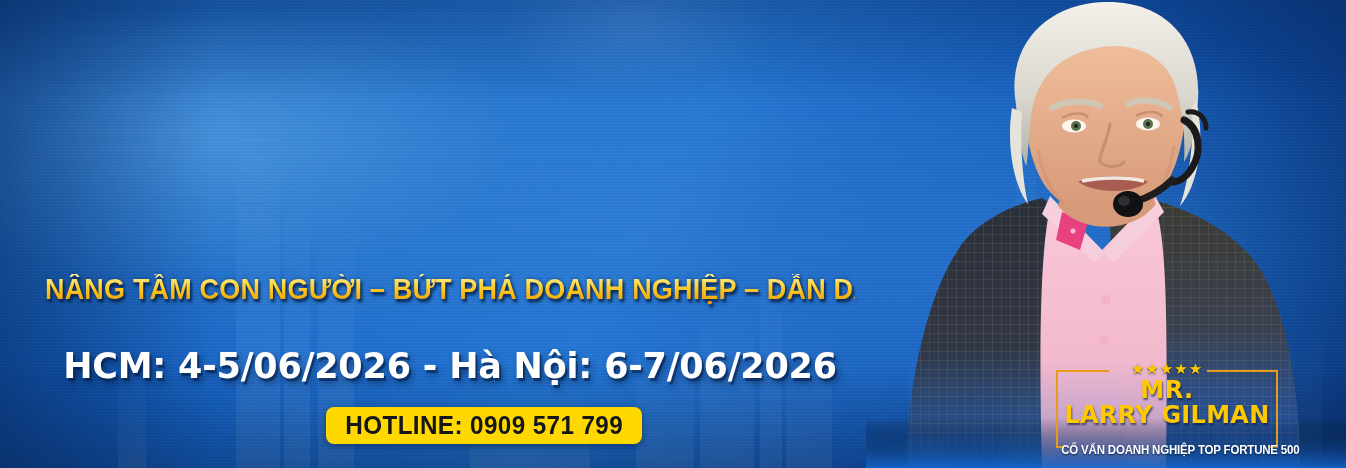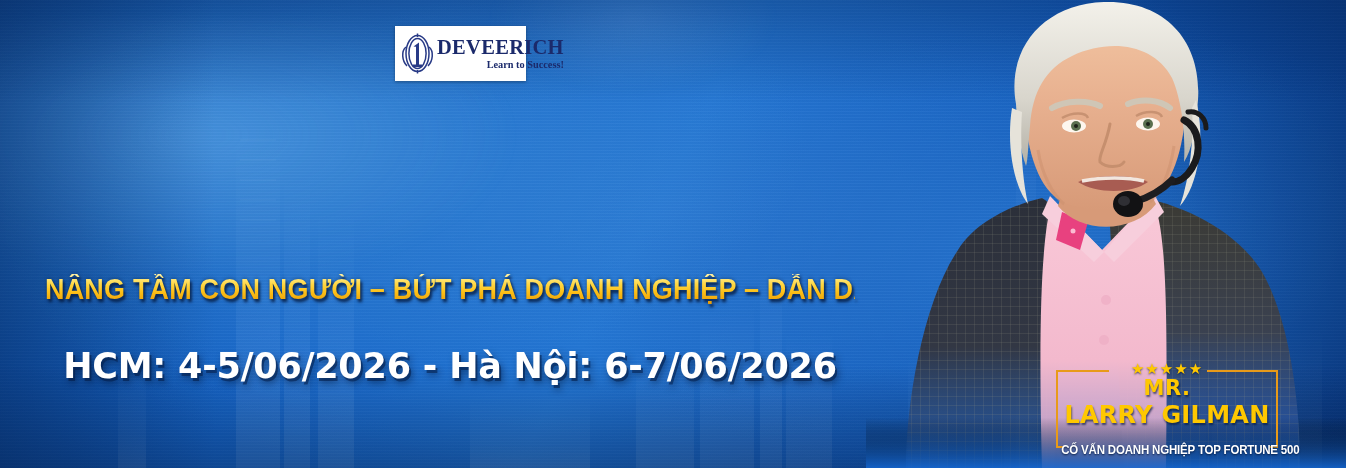--- a/index.html
+++ b/index.html
@@ -176,21 +176,21 @@
     position:absolute; left:0; right:0; top:-9px;
     text-align:center;
     font-size:15px; letter-spacing:1px; line-height:1;
     color:#ffc800;
     text-shadow:0 1px 2px rgba(3,22,58,.7);
   }
   .plate-mr {
     position:absolute; left:0; right:0; top:8px;
     text-align:center;
     font-family:"DejaVu Sans","Liberation Sans", sans-serif;
-    font-weight:700; font-size:21px; letter-spacing:.5px;
+    font-weight:700; font-size:24px; letter-spacing:.5px;
     color:#ffc800; line-height:1;
     text-shadow:1px 2px 2px rgba(3,22,58,.65);
   }
   .plate-name {
     position:absolute; left:0; right:0; top:32px;
     text-align:center;
     font-family:"DejaVu Sans","Liberation Sans", sans-serif;
     font-weight:700; font-size:25px; letter-spacing:.3px;
     color:#ffc800; line-height:1;
     transform:scaleX(.96);
@@ -253,44 +253,29 @@
       <g stroke="#dff0ff" stroke-opacity="0.20" stroke-width="1" fill="none">
         <path d="M240 140 H276 M240 160 H276 M240 180 H276 M240 200 H276 M240 220 H276"></path>
         <path d="M1158 312 H1200 M1158 330 H1200 M1158 348 H1200 M1158 366 H1200"></path>
       </g>
     </svg>
   </div>
 
   <div class="bg-lines"></div>
   <div class="bg-vign"></div>
 
-  <div class="logo-box">
-    <div class="logo-mark">
-      <svg viewBox="0 0 33 45">
-        <g fill="none" stroke="#283a86" stroke-width="1.5">
-          <ellipse cx="16.5" cy="22.5" rx="11.5" ry="18"></ellipse>
-          <ellipse cx="16.5" cy="22.5" rx="8.6" ry="15"></ellipse>
-          <path d="M5 16 C0 20 1 30 6 35"></path>
-          <path d="M28 16 C33 20 32 30 27 35"></path>
-          <path d="M16.5 2.5 v3.5 M16.5 39 v3.5"></path>
-        </g>
-        <path d="M12.5 15.5 L18 11.5 L18 33.5 L21 33.5 L21 36 L12 36 L12 33.5 L15 33.5 L15 15.8 Z" fill="#283a86"></path>
-      </svg>
-    </div>
-    <div class="logo-text">
-      <div class="logo-word">DEVEERICH</div>
-      <div class="logo-tag">Learn to Success!</div>
-    </div>
+
+
+  <div class="subtitle">NÂNG TẦM CON NGƯỜI – BỨT PHÁ DOANH NGHIỆP – DẪN DẮT THỜI ĐẠI MỚI</div>
+
+  <div class="dates">HCM: 4-5/06/2026 - Hà Nội: 6-7/06/2026</div>
+
+  <div class="hotline">
+    <span>HOTLINE: 0909 571 799</span>
   </div>
-
-
-  <div class="subtitle">NÂNG TẦM CON NGƯỜI – BỨT PHÁ DOANH NGHIỆP – DẪN DẮT THỜI ĐẠI MỚI</div>
-
-  <div class="dates">HCM: 4-5/06/2026 - Hà Nội: 6-7/06/2026</div>
-
 
   <div class="speaker">
     <svg viewBox="0 0 480 468" preserveAspectRatio="xMidYMin slice">
       <defs>
         <linearGradient id="jacket" x1="0" y1="0" x2="0" y2="1">
           <stop offset="0%" stop-color="#2b2f39"></stop>
           <stop offset="55%" stop-color="#323744"></stop>
           <stop offset="85%" stop-color="#2a4e86" stop-opacity="0.85"></stop>
           <stop offset="100%" stop-color="#1c64c6" stop-opacity="0.55"></stop>
         </linearGradient>

